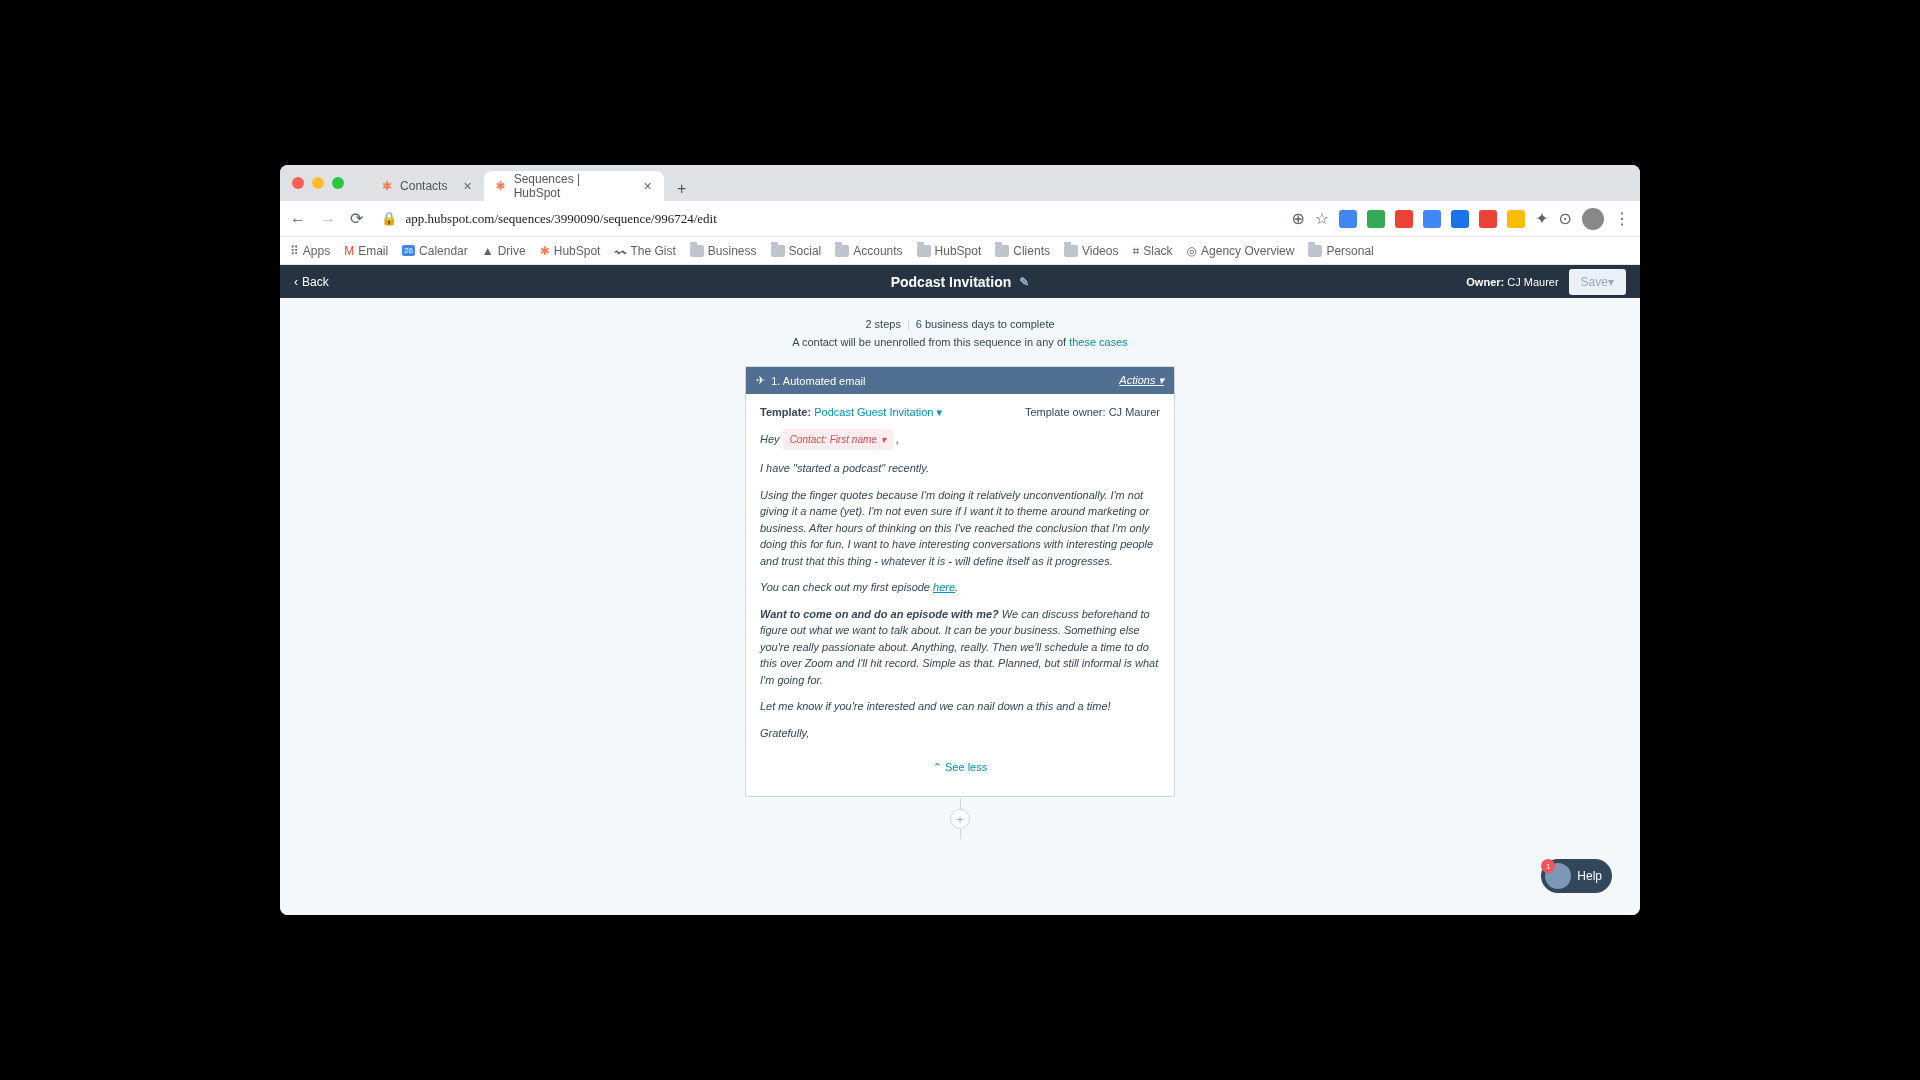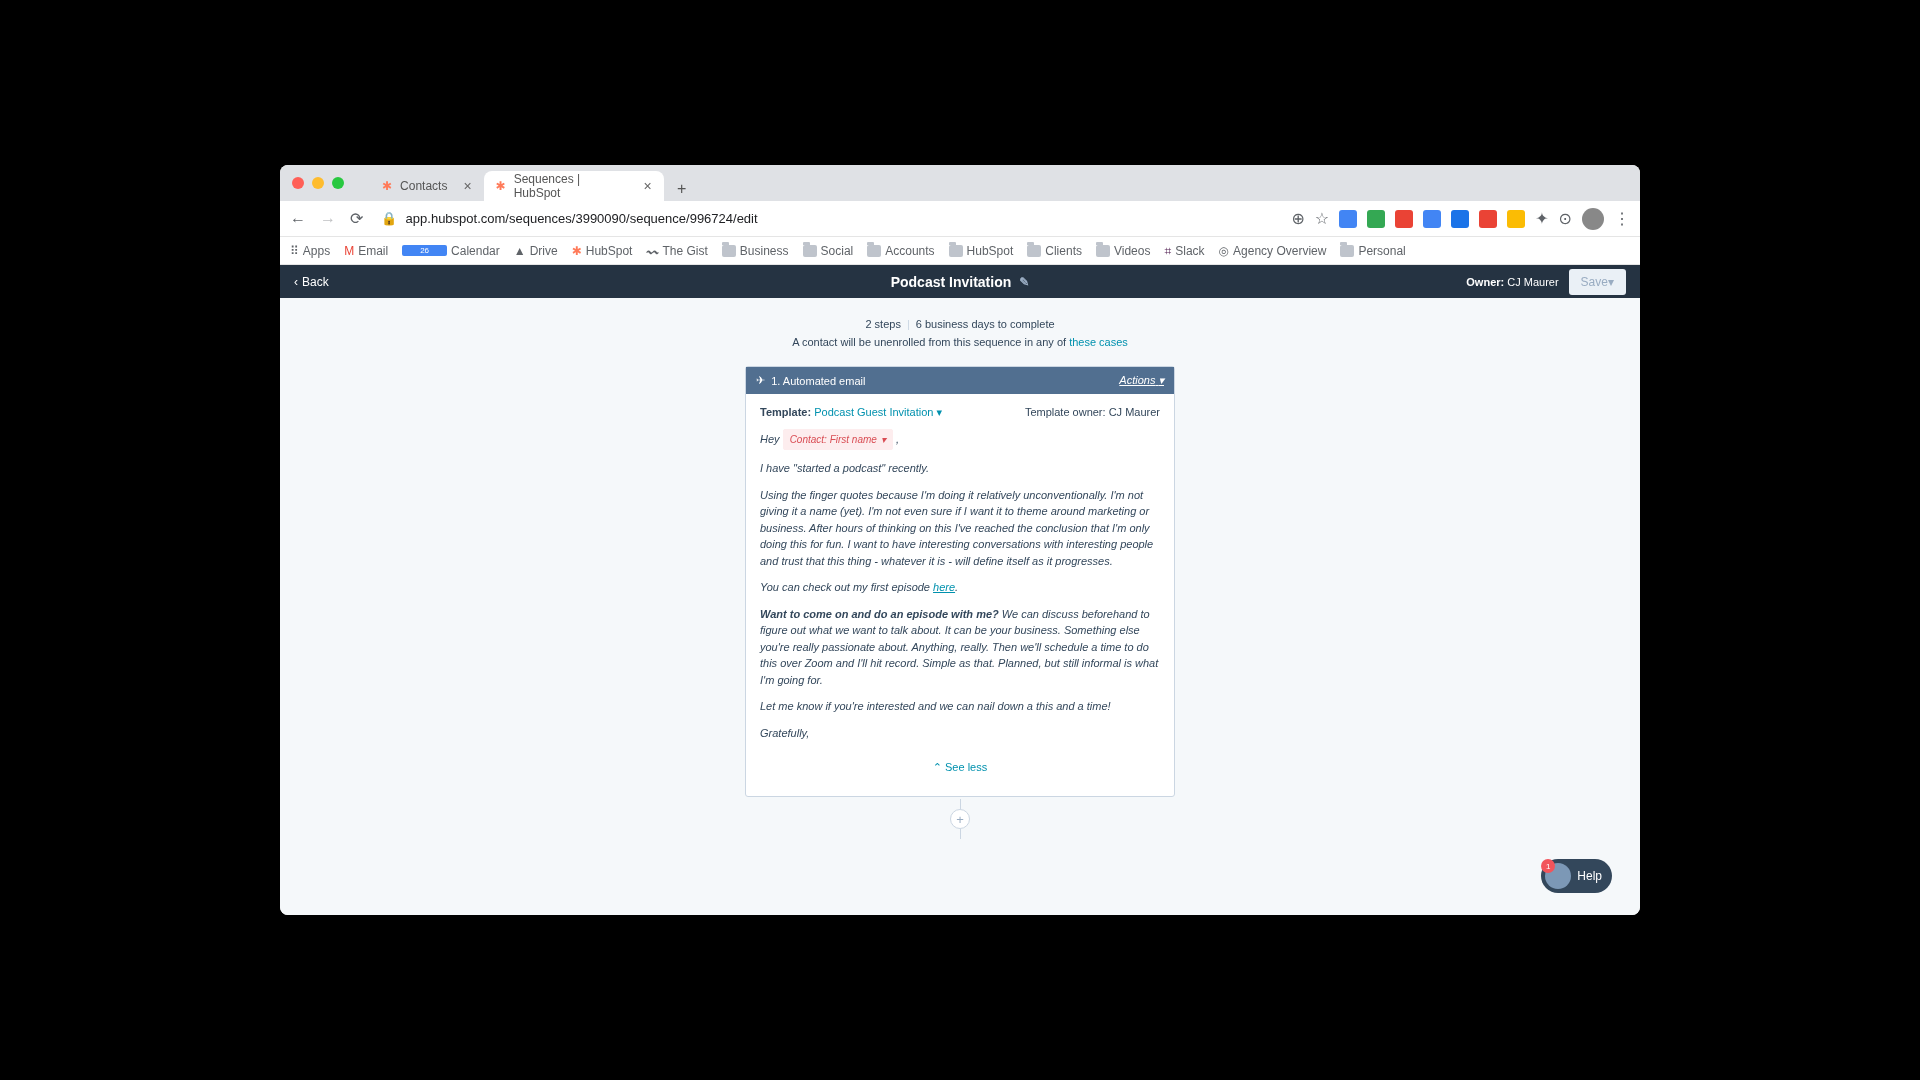--- a/index.html
+++ b/index.html
@@ -14,21 +14,21 @@
 .tabs-area { margin-left: 80px; display: flex; align-items: flex-end; gap: 0; }
 .tab { height: 30px; padding: 0 12px; display: flex; align-items: center; gap: 8px; font-size: 12px; color: #555; border-radius: 8px 8px 0 0; max-width: 180px; }
 .tab.active { background: #fff; }
 .tab .close { font-size: 14px; color: #666; margin-left: 8px; }
 .newtab { width: 24px; height: 24px; margin-left: 6px; border-radius: 50%; display:flex;align-items:center;justify-content:center;color:#555;font-size:16px;}
 
 .addressbar { height: 36px; background: #fff; border-bottom: 1px solid #e5e5e5; display: flex; align-items: center; padding: 0 10px; gap: 10px; }
 .nav-icons { display: flex; gap: 14px; color: #5f6368; }
 .nav-icons span { font-size: 16px; }
 .url-region { flex: 1; display: flex; align-items: center; gap: 8px; font-size: 13px; color: #5f6368; margin-left: 8px; }
-.url-text { color: #202124; }
+.url-text { color: #202124; font-family: Liberation Serif, serif; }
 .right-icons { display: flex; align-items: center; gap: 10px; }
 .right-icons .ic { width: 18px; height: 18px; border-radius: 3px; display:flex;align-items:center;justify-content:center;font-size:10px;color:#fff; }
 .avatar-ic { width: 22px; height: 22px; border-radius: 50%; background: #888; }
 
 .bookmarks { height: 28px; background: #fff; border-bottom: 1px solid #e5e5e5; display: flex; align-items: center; padding: 0 10px; gap: 14px; font-size: 12px; color: #5f6368; }
 .bk { display: flex; align-items: center; gap: 4px; }
 
 
 .app-header { background: #253342; height: 33px; display: flex; align-items: center; color: #fff; padding: 0 14px; position: relative; font-size: 12px; }
 .back-btn { display: flex; align-items: center; gap: 4px; cursor: pointer; }
@@ -137,21 +137,21 @@
   <div class="bookmarks">
     <div class="bk">
         <span>⠿</span>
         <span>Apps</span>
       </div>
     <div class="bk">
         <span style="color:#ea4335">M</span>
         <span>Email</span>
       </div>
     <div class="bk">
-        <span style="background:#4285f4;color:#fff;font-size:8px;padding:1px 18px;border-radius:2px;">26</span>
+        <span style="background:#4285f4;color:#fff;font-size:8px;padding:1px 2px;border-radius:2px;">26</span>
         <span>Calendar</span>
       </div>
     <div class="bk">
         <span>▲</span>
         <span>Drive</span>
       </div>
     <div class="bk">
         <span class="sprocket">✱</span>
         <span>HubSpot</span>
       </div>

